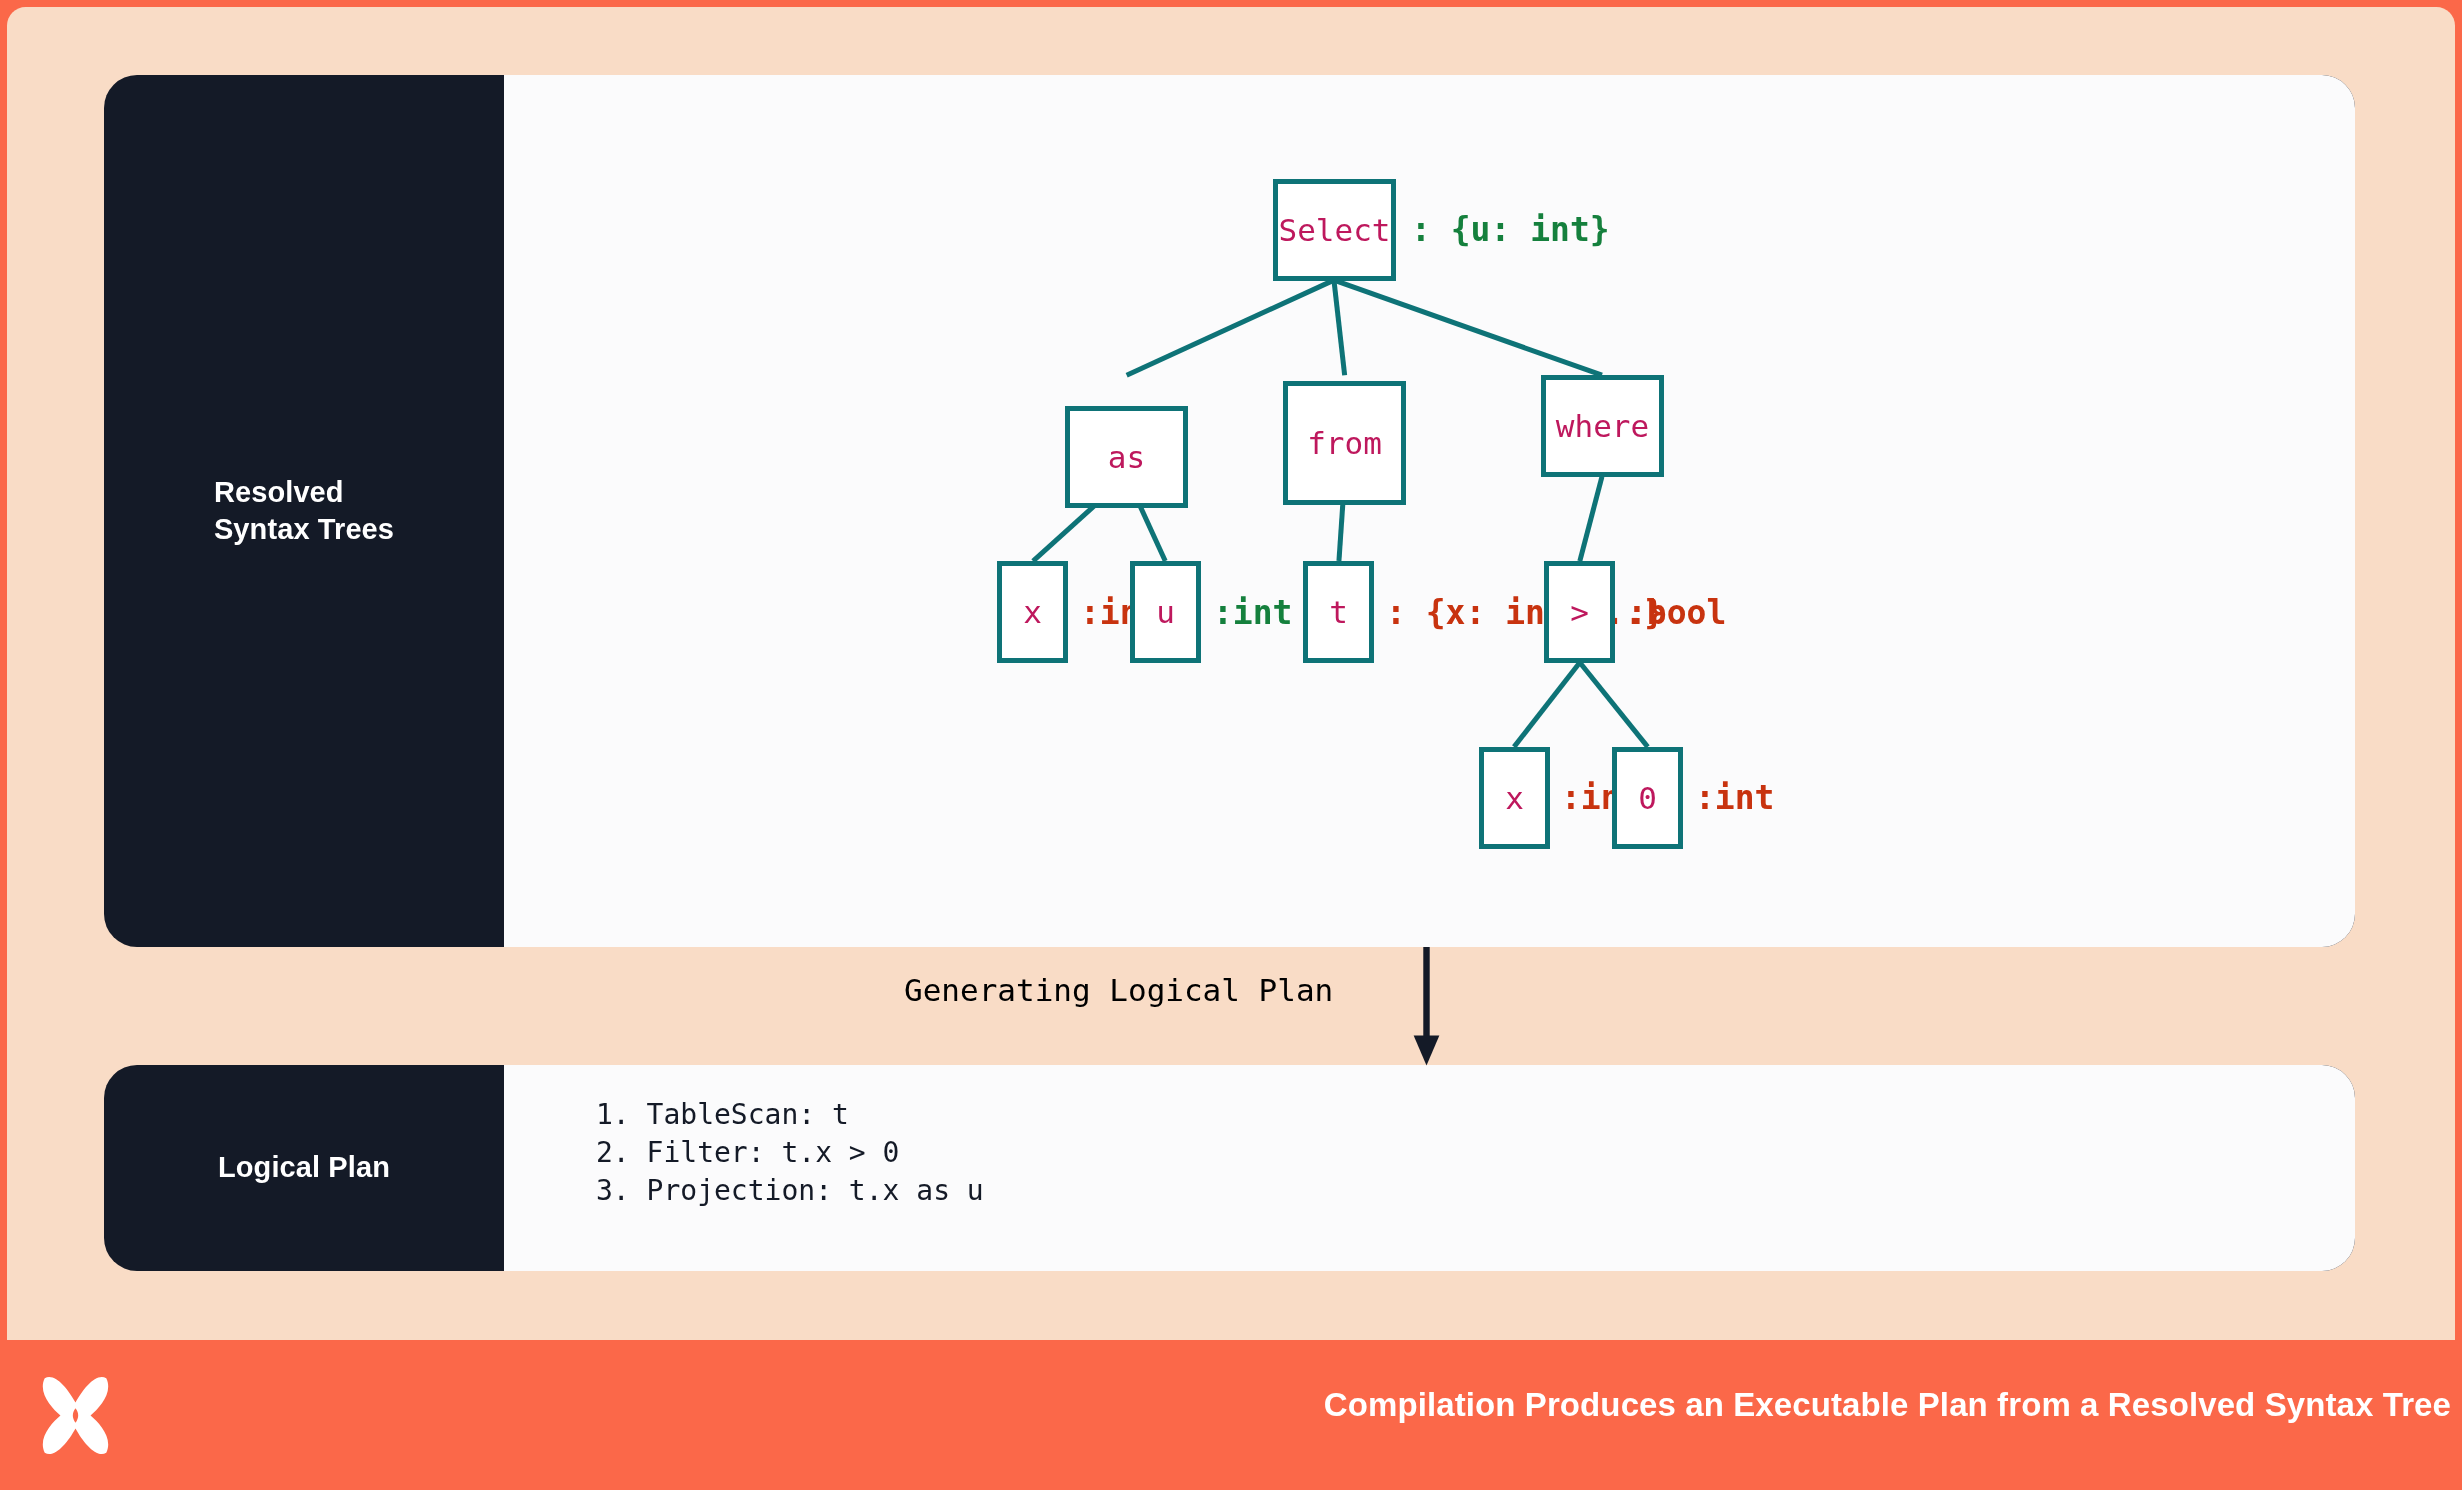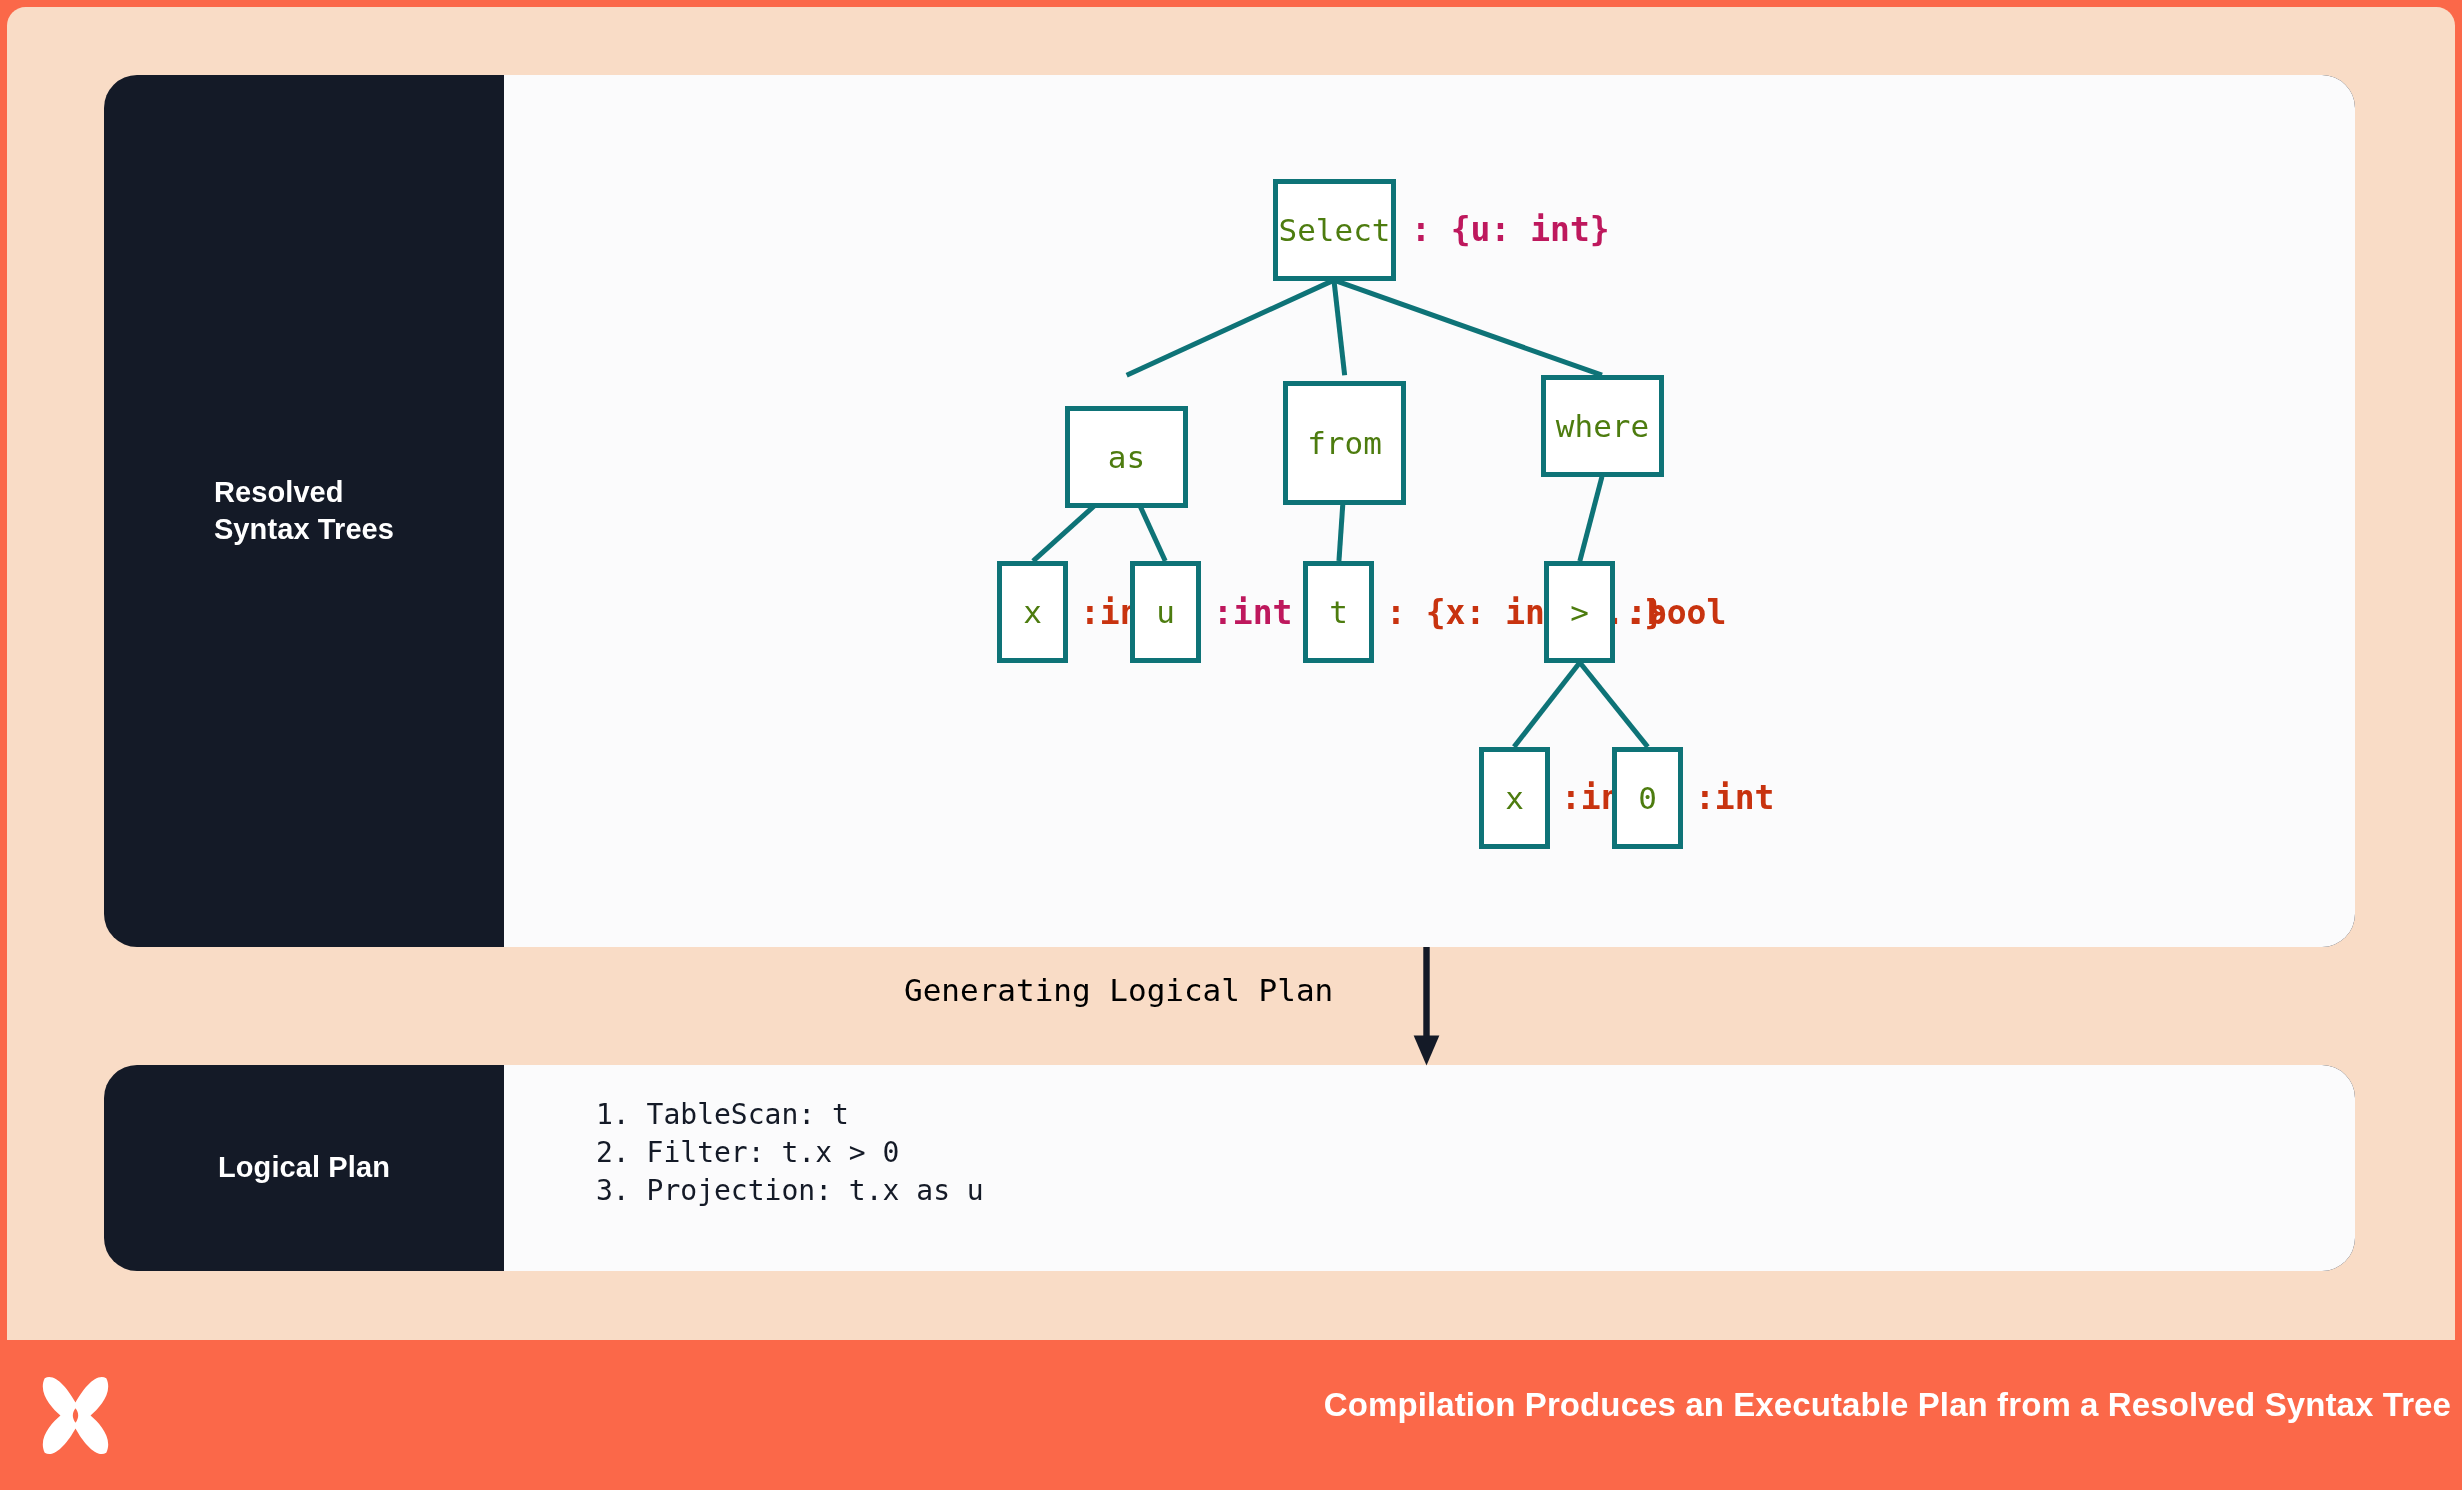--- a/index.html
+++ b/index.html
@@ -59,37 +59,37 @@
     width: 1850px; height: 872px;
   }
   .node {
     position: absolute;
     box-sizing: border-box;
     border: 5px solid #0E7377;
     background: #FFFFFF;
     display: flex;
     align-items: center;
     justify-content: center;
-    color: #4d7c0f;
+    color: #be185d;
     font-family: "DejaVu Sans Mono", monospace;
     font-size: 31px;
     line-height: 1;
     z-index: 3;
   }
   .ann {
     position: absolute;
     font-family: "DejaVu Sans Mono", monospace;
     font-size: 33px;
     font-weight: 700;
     line-height: 1;
     white-space: pre;
     z-index: 3;
   }
   .ann.red  { color: #C8330F; }
-  .ann.dark { color: #be185d; text-align: center; }
+  .ann.dark { color: #15803d; text-align: center; }
 
   
   #lp-lines {
     position: absolute;
     left: 92px; top: 31px;
   }
   .lp-line {
     font-family: "DejaVu Sans Mono", monospace;
     font-size: 28px;
     color: #141A27;

